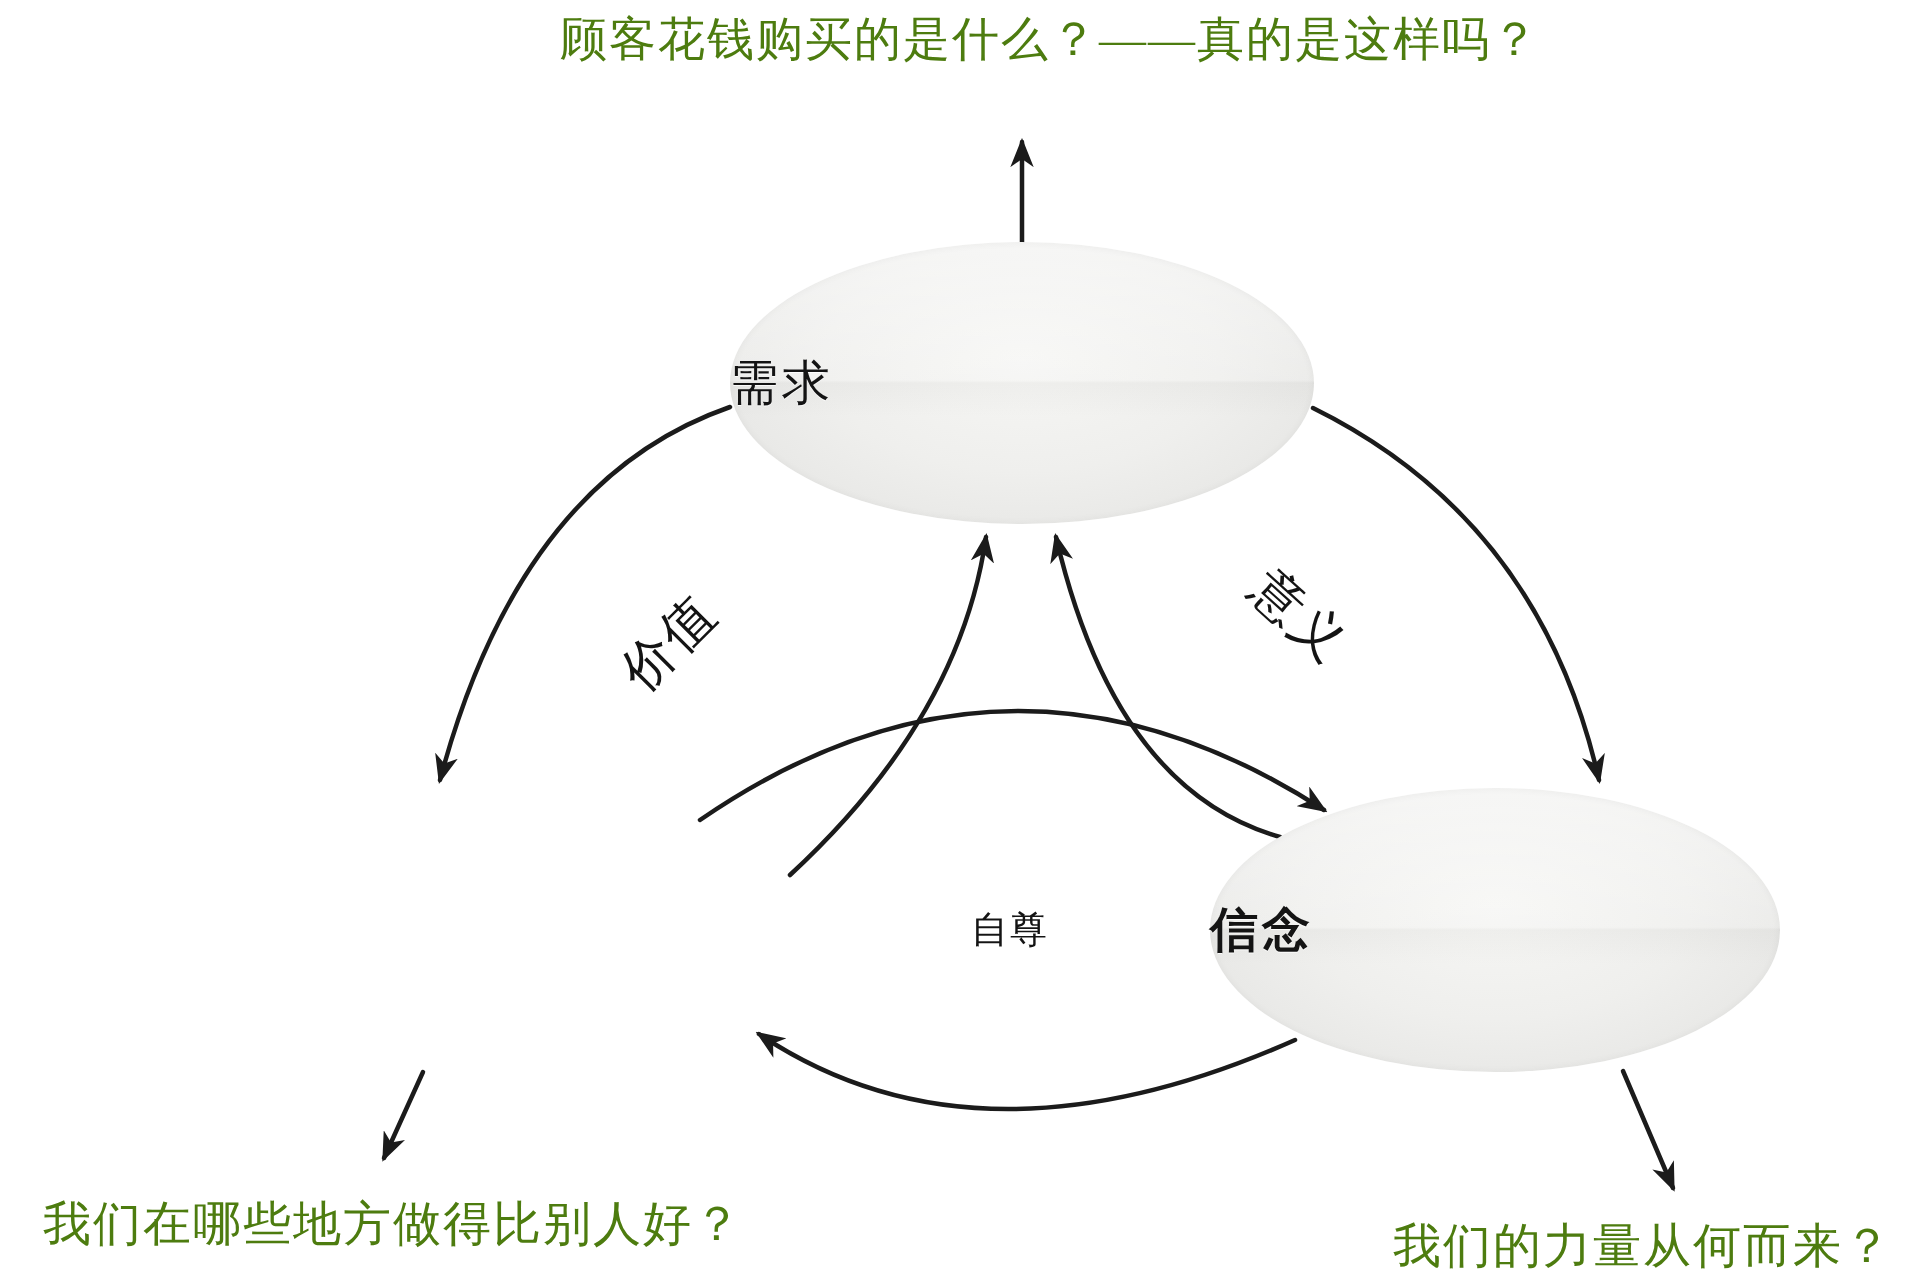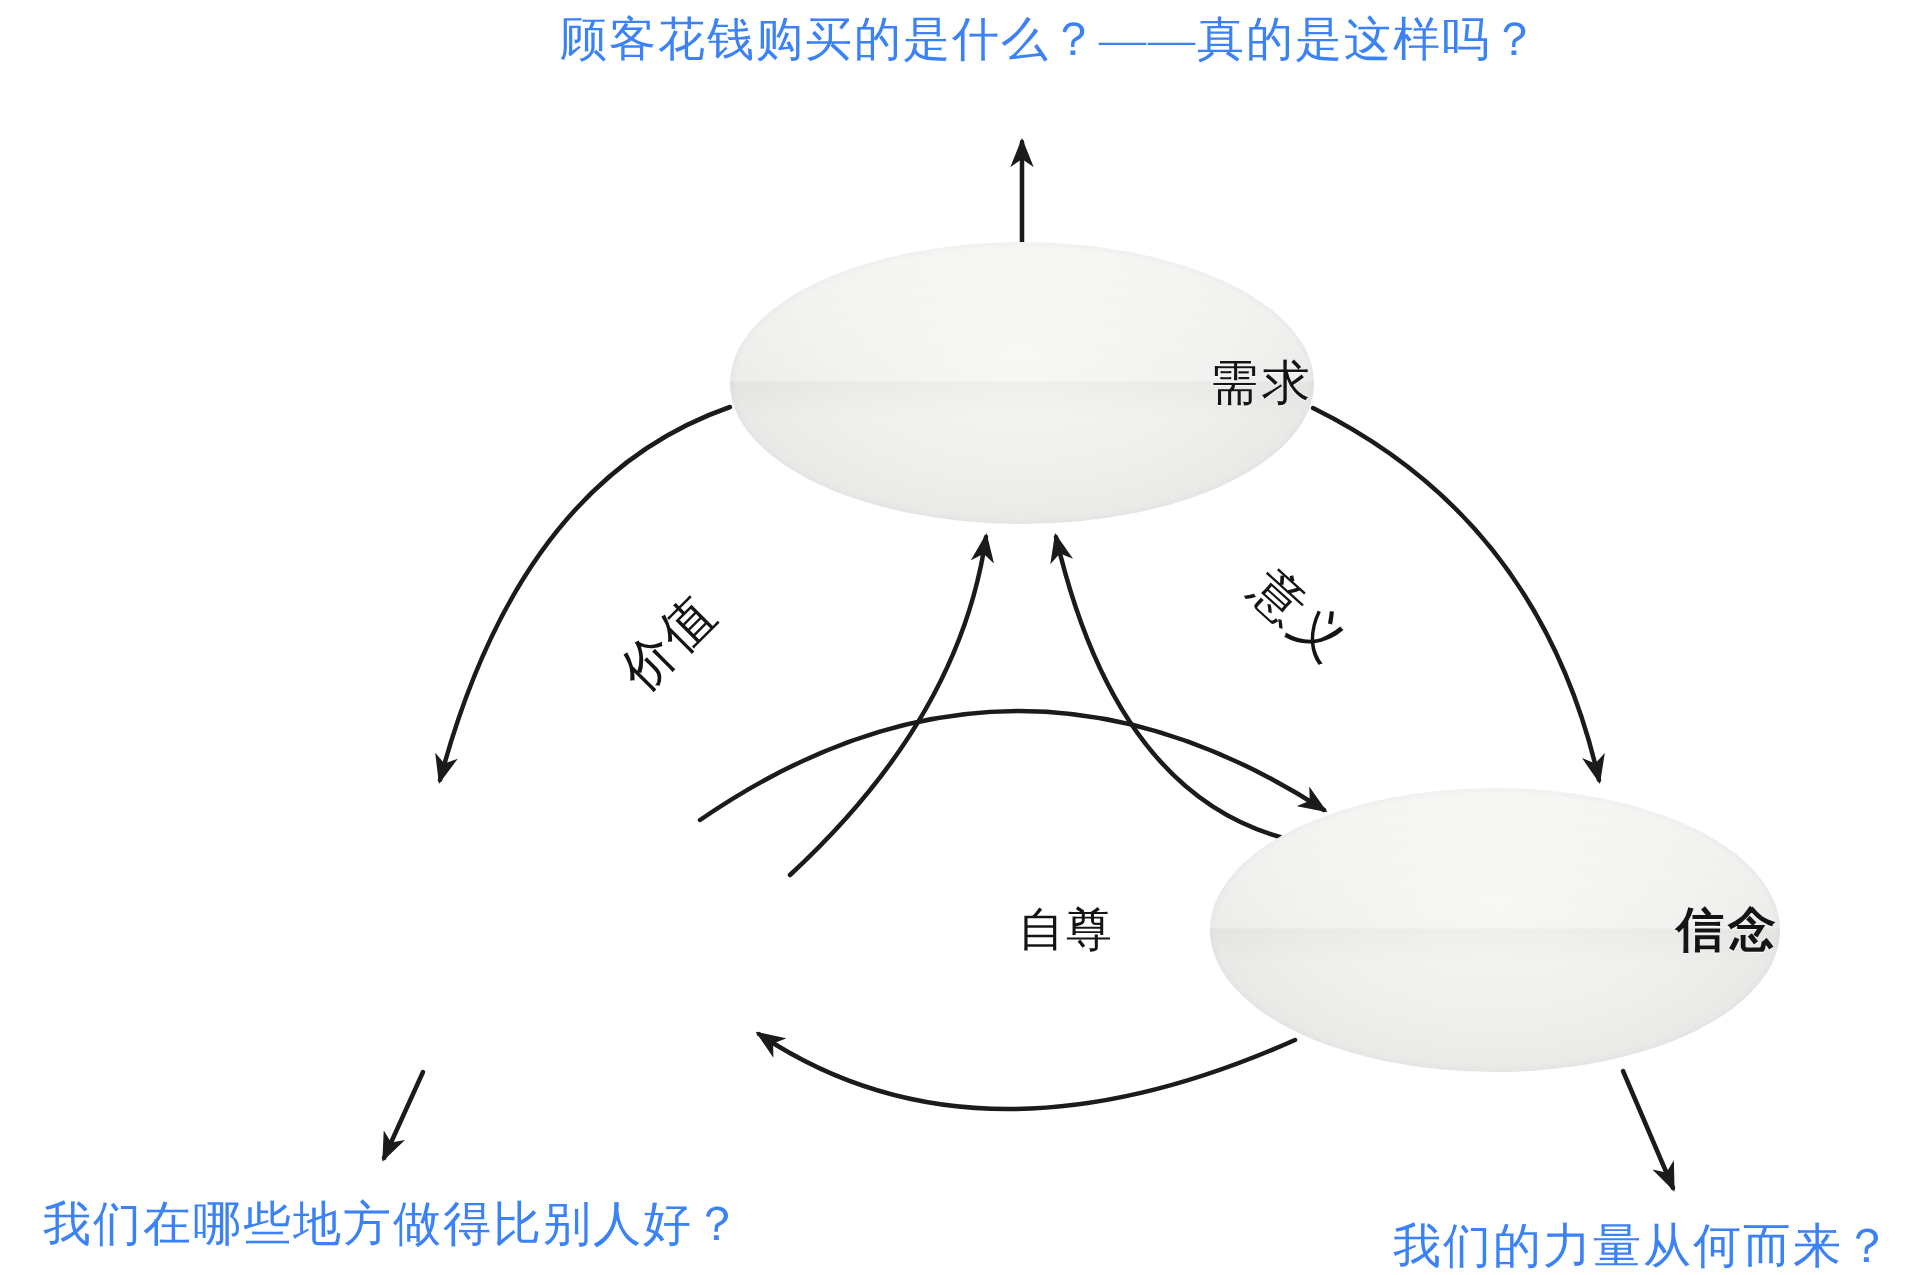--- a/index.html
+++ b/index.html
@@ -12,41 +12,41 @@
     overflow:hidden;
   }
   svg.wires{position:absolute;left:0;top:0;width:1920px;height:1275px;}
   .node{
     position:absolute;
     border-radius:50%;
     background:
       linear-gradient(to bottom, rgba(255,255,255,0.45) 0%, rgba(255,255,255,0.12) 49%, rgba(120,120,115,0.05) 50%, rgba(255,255,255,0) 62%),
       radial-gradient(ellipse at 50% 42%, #f6f6f4 0%, #efefed 48%, #e8e8e6 76%, #e0e0de 96%);
     box-shadow:0 0 6px 2px rgba(0,0,0,0.03) inset;
-    display:flex;align-items:center;justify-content:flex-end;
+    display:flex;align-items:center;justify-content:flex-start;
   }
   .node-label{
     font-size:48px;
     letter-spacing:4px;
     color:#141414;
     text-shadow:0 1px 0 rgba(255,255,255,0.8);
     white-space:nowrap;
   }
   .edge-label{
     position:absolute;
     font-size:52px;
     letter-spacing:2px;
     color:#141414;
     white-space:nowrap;
   }
   .free-text{
     position:absolute;
     font-size:47px;
     letter-spacing:2px;
-    color:#3b82f6;
+    color:#4d7c0f;
     white-space:nowrap;
   }
   .top-question{line-height:62px;}
 </style>
 </head>
 <body>
 
 <div class="canvas">
 
   <svg class="wires" viewBox="0 0 1920 1275" aria-hidden="true">
@@ -78,19 +78,19 @@
 
 
   <div class="node" style="left:1210px;top:788px;width:570px;height:284px;font-weight:bold;">
     <span class="node-label">信念</span>
   </div>
 
   <span class="edge-label" style="left:669px;top:643px;transform:translate(-50%,-50%) rotate(-45deg);">价值</span>
 
   <span class="edge-label" style="left:1299px;top:616px;transform:translate(-50%,-50%) rotate(42deg);">意义</span>
 
-  <span class="edge-label" style="left:1066px;top:930px;transform:translate(-50%,-50%);font-size:46px;">自尊</span>
+  <span class="edge-label" style="left:1010px;top:930px;transform:translate(-50%,-50%);font-size:37px;">自尊</span>
 
   <div class="free-text" style="left:43px;top:1192px;font-size:48px;">我们在哪些地方做得比别人好？</div>
 
   <div class="free-text" style="left:1393px;top:1214px;font-size:48px;">我们的力量从何而来？</div>
 
 </div>
 
 </body></html>

